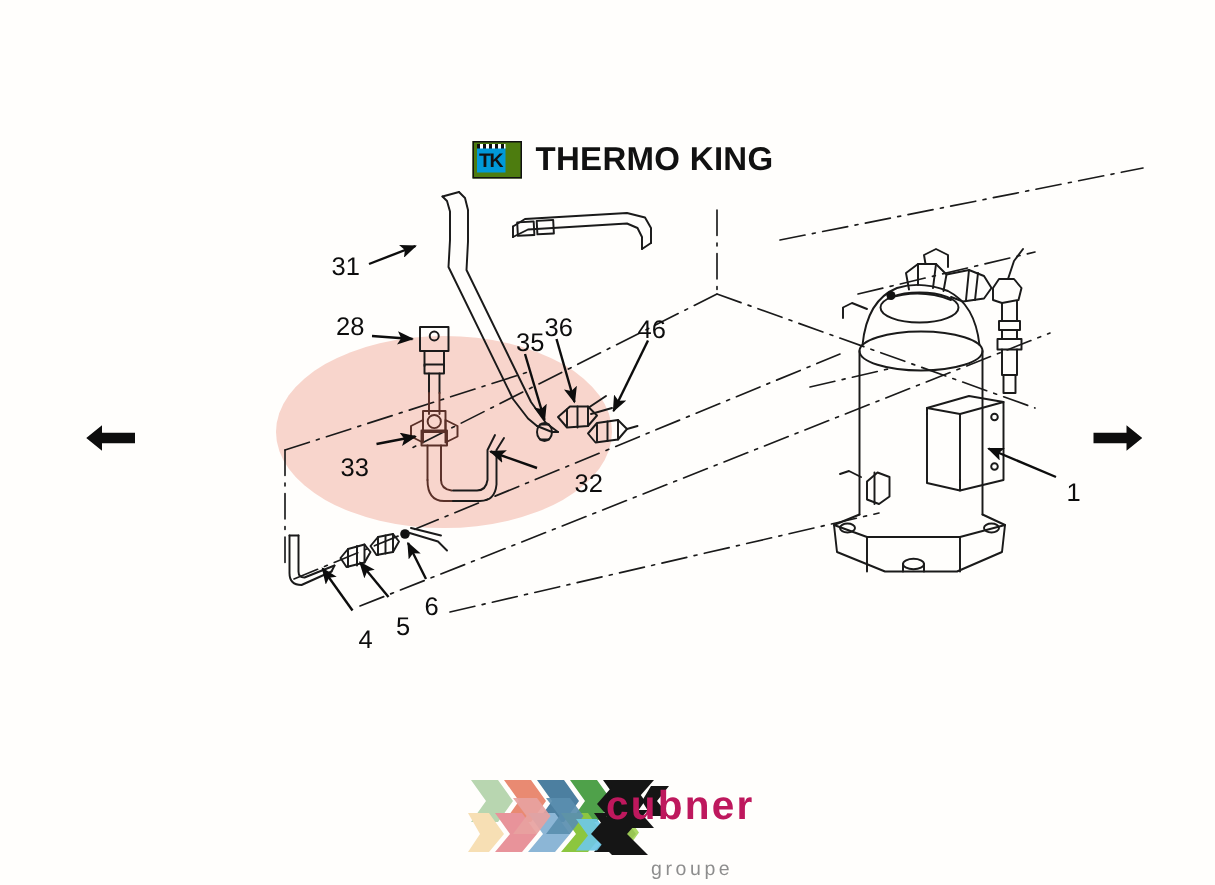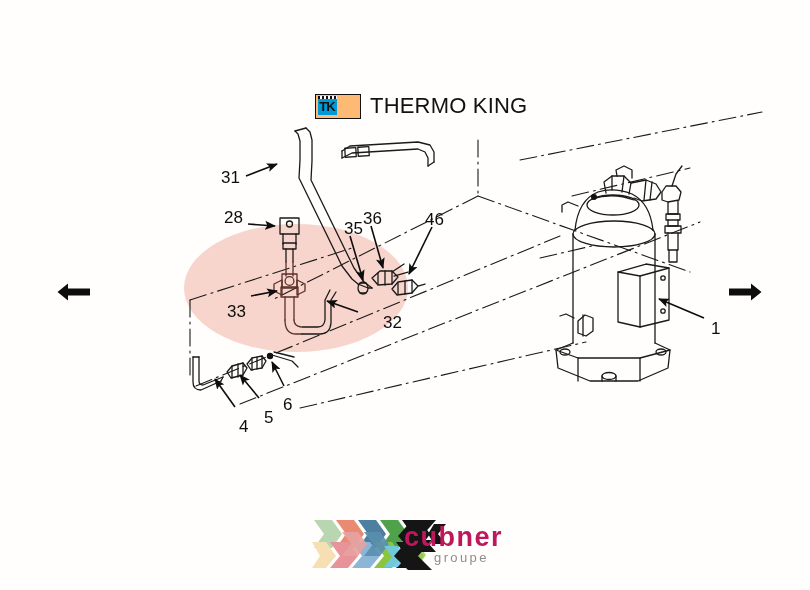--- a/index.html
+++ b/index.html
@@ -23,22 +23,22 @@
   
   #tk-logo {
     position: absolute;
     left: 315px;
     top: 93px;
     display: flex;
     align-items: center;
     gap: 9px;
   }
   #tk-mark {
-    width: 46px; height: 25px;
-    background: #fdba74;
+    width: 33px; height: 25px;
+    background: #4d7c0f;
     border: 1.5px solid #111;
     position: relative;
     box-sizing: border-box;
   }
   #tk-mark .tk-inner {
     position: absolute;
     left: 1.5px; top: 3.5px;
     width: 19px; height: 17px;
     background: #0099d8;
   }
@@ -55,21 +55,21 @@
     color: #111;
     font-family: "Liberation Sans", sans-serif;
     font-weight: bold;
     font-size: 13px;
     line-height: 18px;
     text-align: center;
     letter-spacing: -1px;
   }
   #tk-wordmark {
     font-family: "Liberation Sans", sans-serif;
-    font-weight: normal;
+    font-weight: bold;
     font-size: 22px;
     letter-spacing: 0.2px;
     color: #111;
     white-space: nowrap;
   }
 
   
   .nav-arrow {
     position: absolute;
     top: 279px;
@@ -113,21 +113,21 @@
     font-family: "Liberation Sans", sans-serif;
     font-weight: bold;
     font-size: 27px;
     letter-spacing: 1.5px;
     color: #be185d;
     line-height: 1;
   }
   #cubner-sub {
     position: absolute;
     left: 434px;
-    top: 551px;
+    top: 572px;
     font-family: "Liberation Sans", sans-serif;
     font-size: 13px;
     letter-spacing: 2.4px;
     color: #8d8d8d;
     line-height: 1;
   }
 </style>
 </head>
 <body>
 

